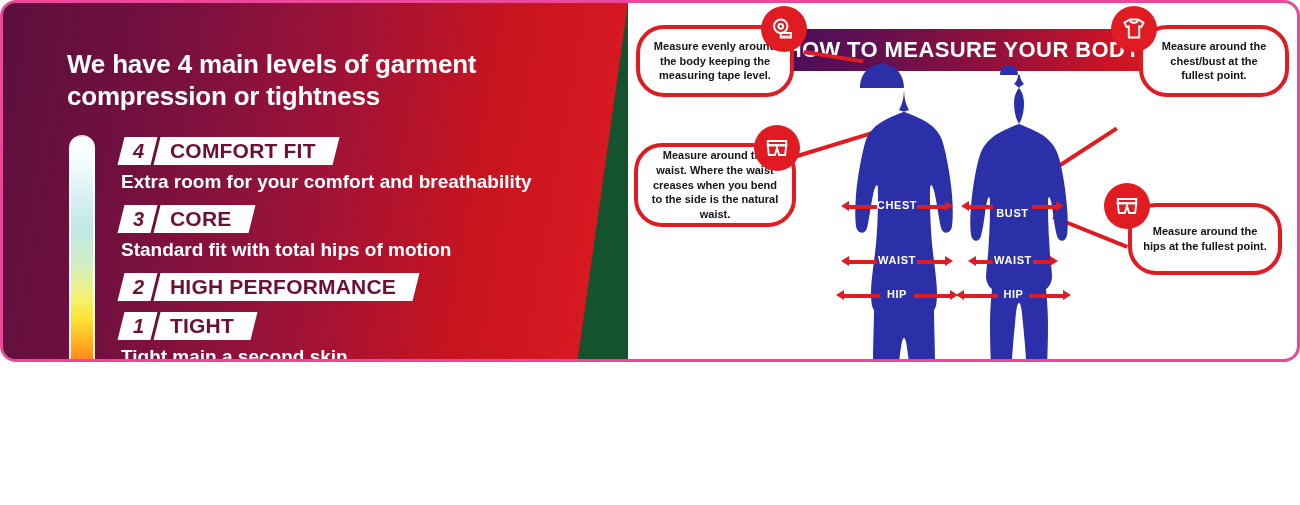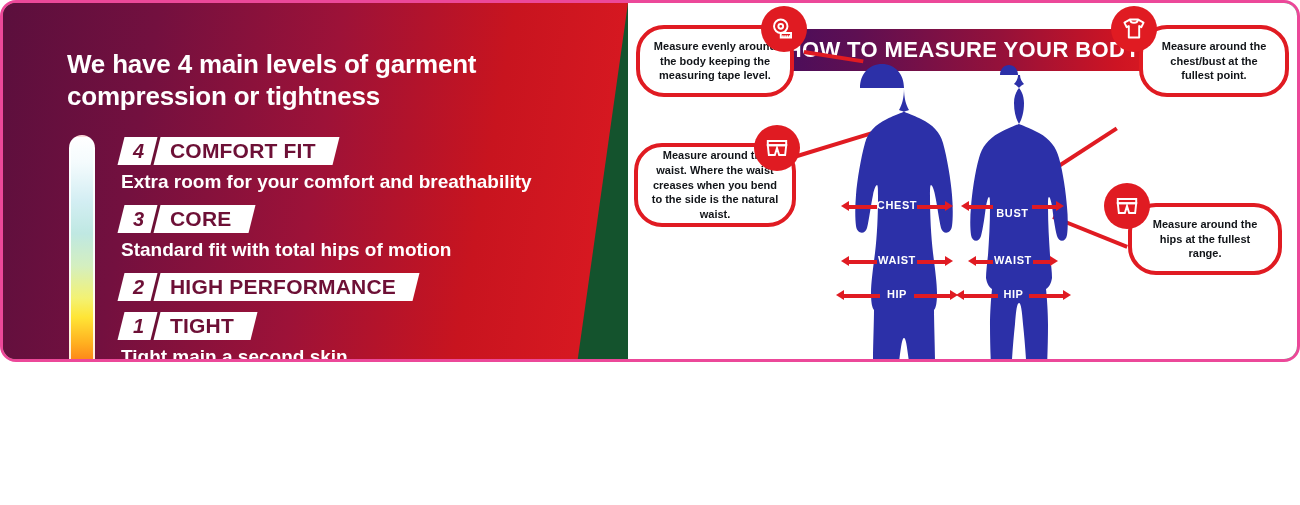--- a/index.html
+++ b/index.html
@@ -343,21 +343,21 @@
       <span>Measure around the chest/bust at the fullest point.</span>
     </div>
     <div class="icon-circle ic-chest">
       <svg viewBox="0 0 24 24" fill="none" stroke="#ffffff" stroke-width="1.8" stroke-linejoin="round">
         <path d="M8.5 3.2 3.2 6.1l2 4.2 2-1v10.5h9.6V9.3l2 1 2-4.2-5.3-2.9z"></path>
         <path d="M8.5 3.2c0 1.9 1.6 3.1 3.5 3.1s3.5-1.2 3.5-3.1"></path>
       </svg>
     </div>
 
     <div class="bubble bubble-hips">
-      <span>Measure around the hips at the fullest range.</span>
+      <span>Measure around the hips at the fullest point.</span>
     </div>
     <div class="icon-circle ic-hips">
       <svg viewBox="0 0 24 24" fill="none" stroke="#ffffff" stroke-width="1.8">
         <path d="M3.5 5.5h17v4h-17z"></path>
         <path d="M3.5 9.5h17l-1 9h-5.5L12 12l-2 6.5H4.5z"></path>
       </svg>
     </div>
 
   </div>
 </div>

